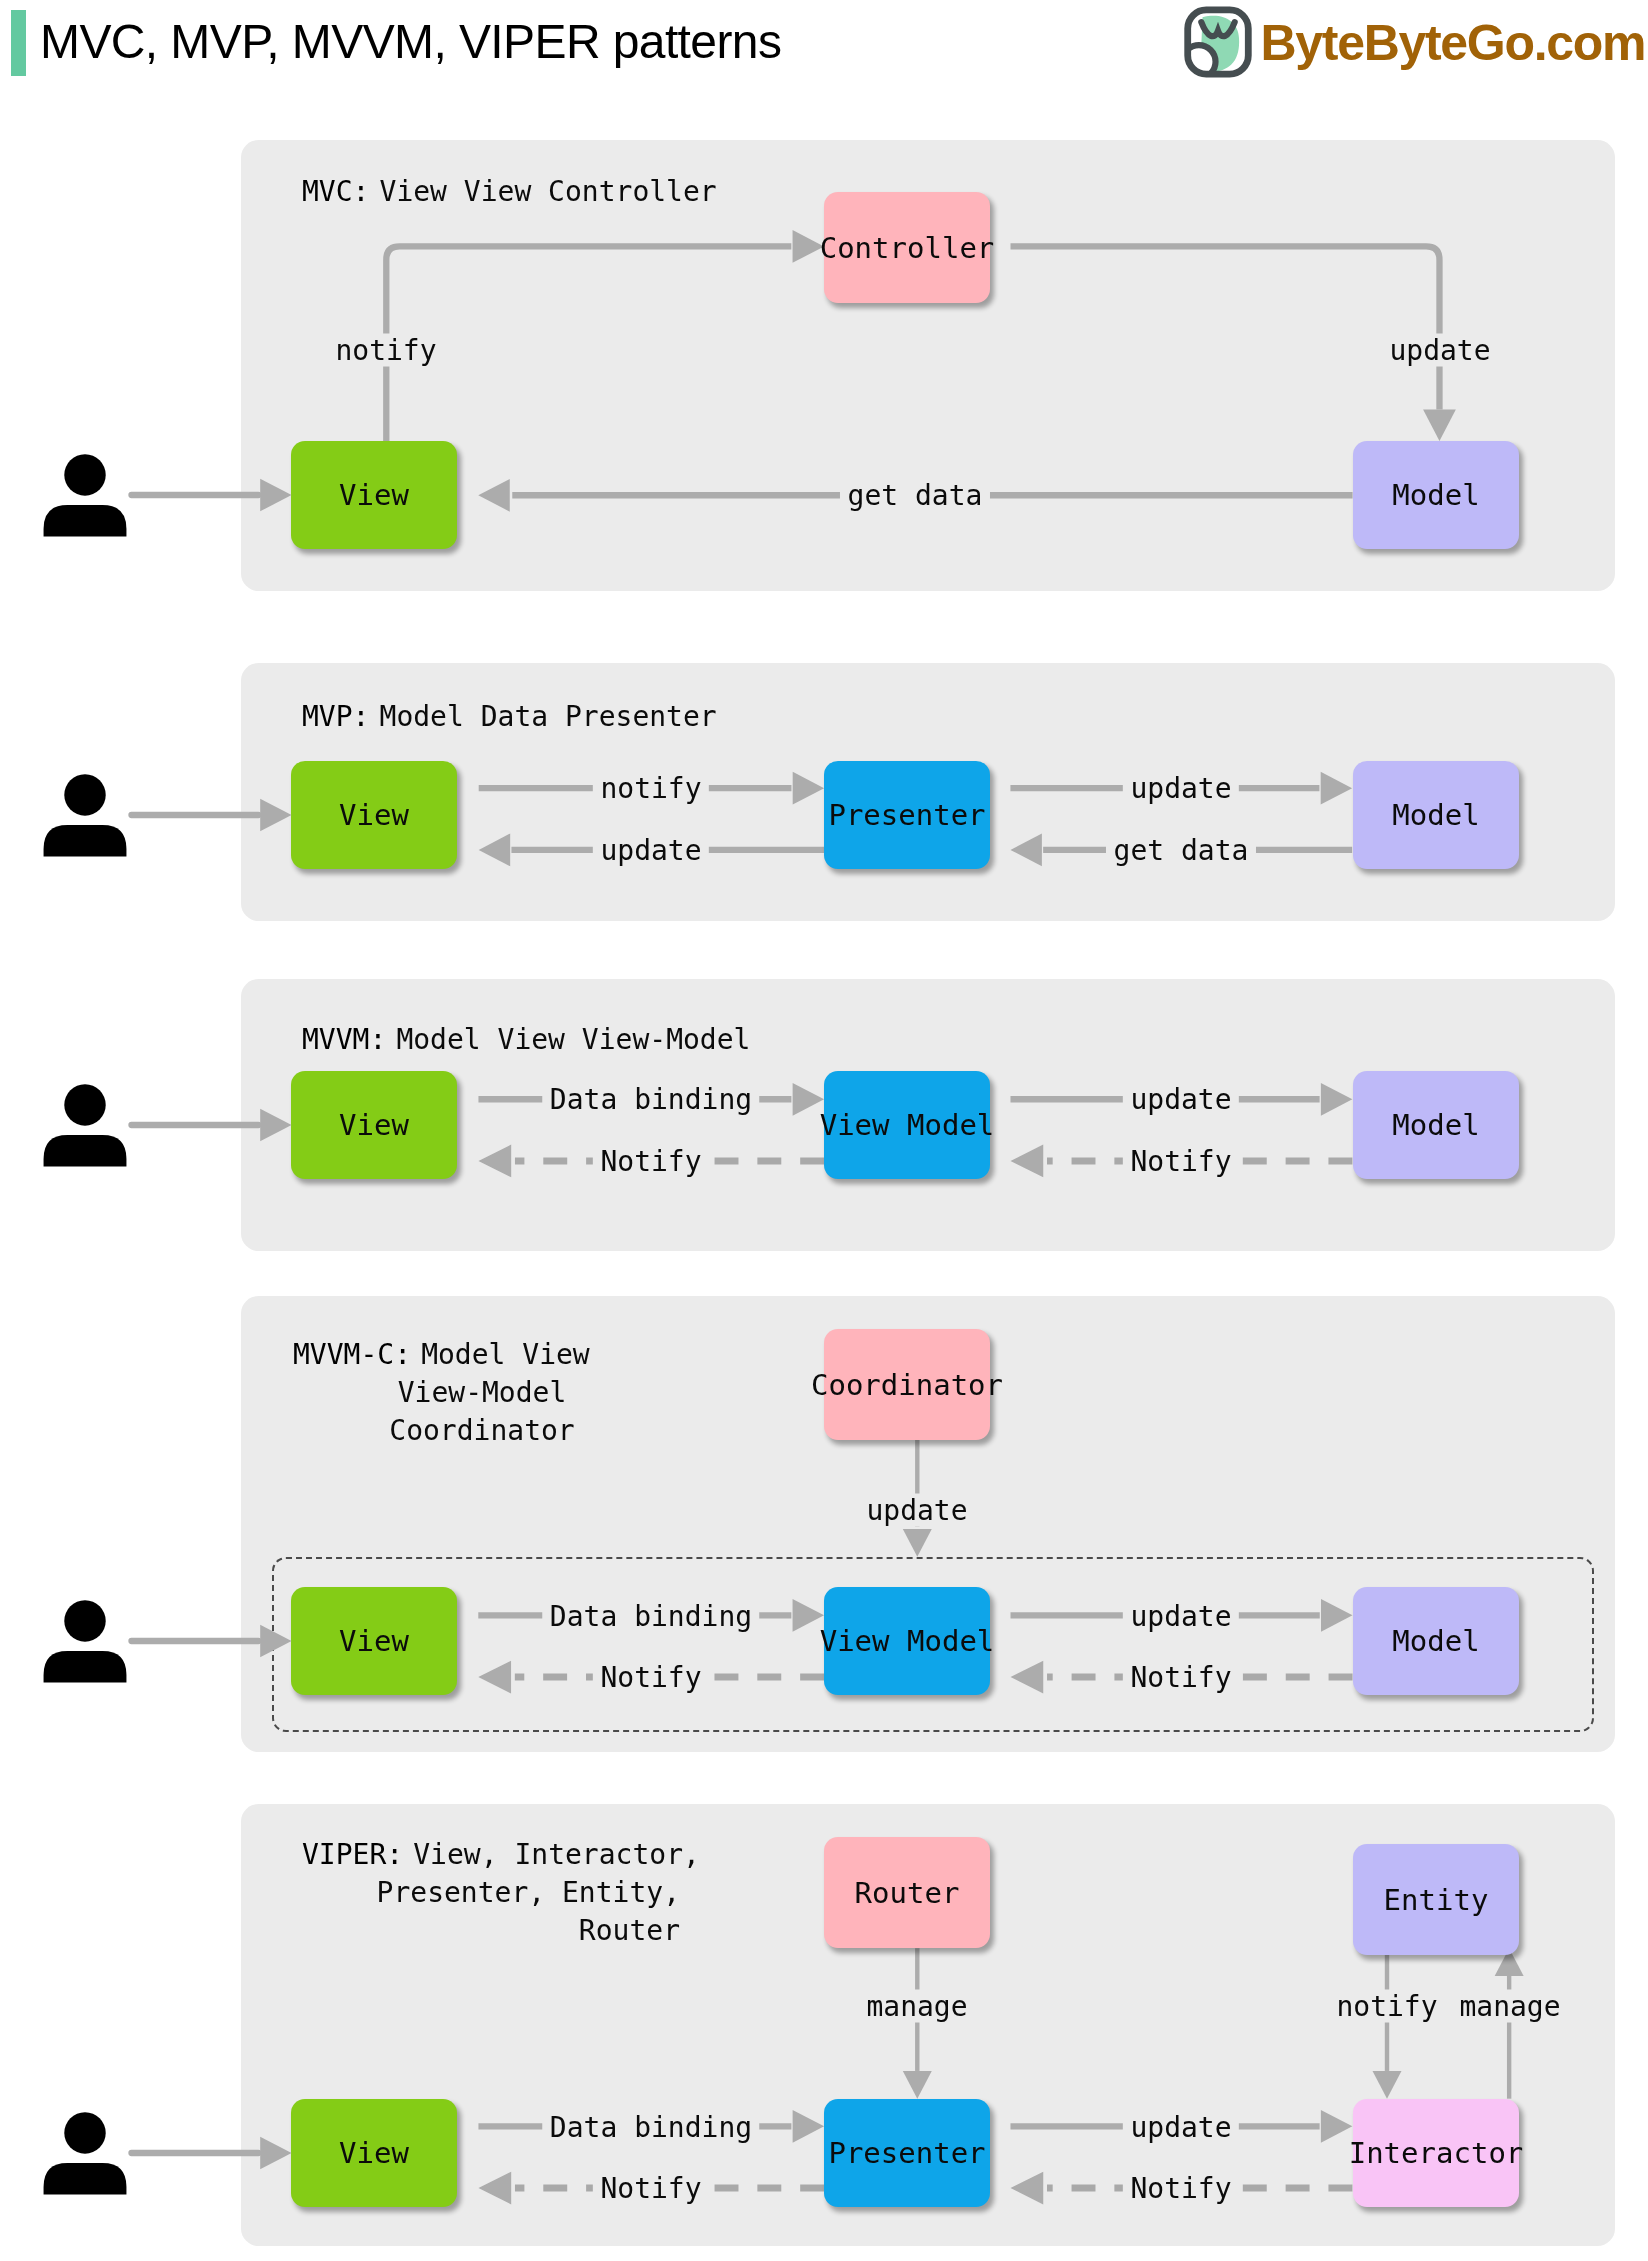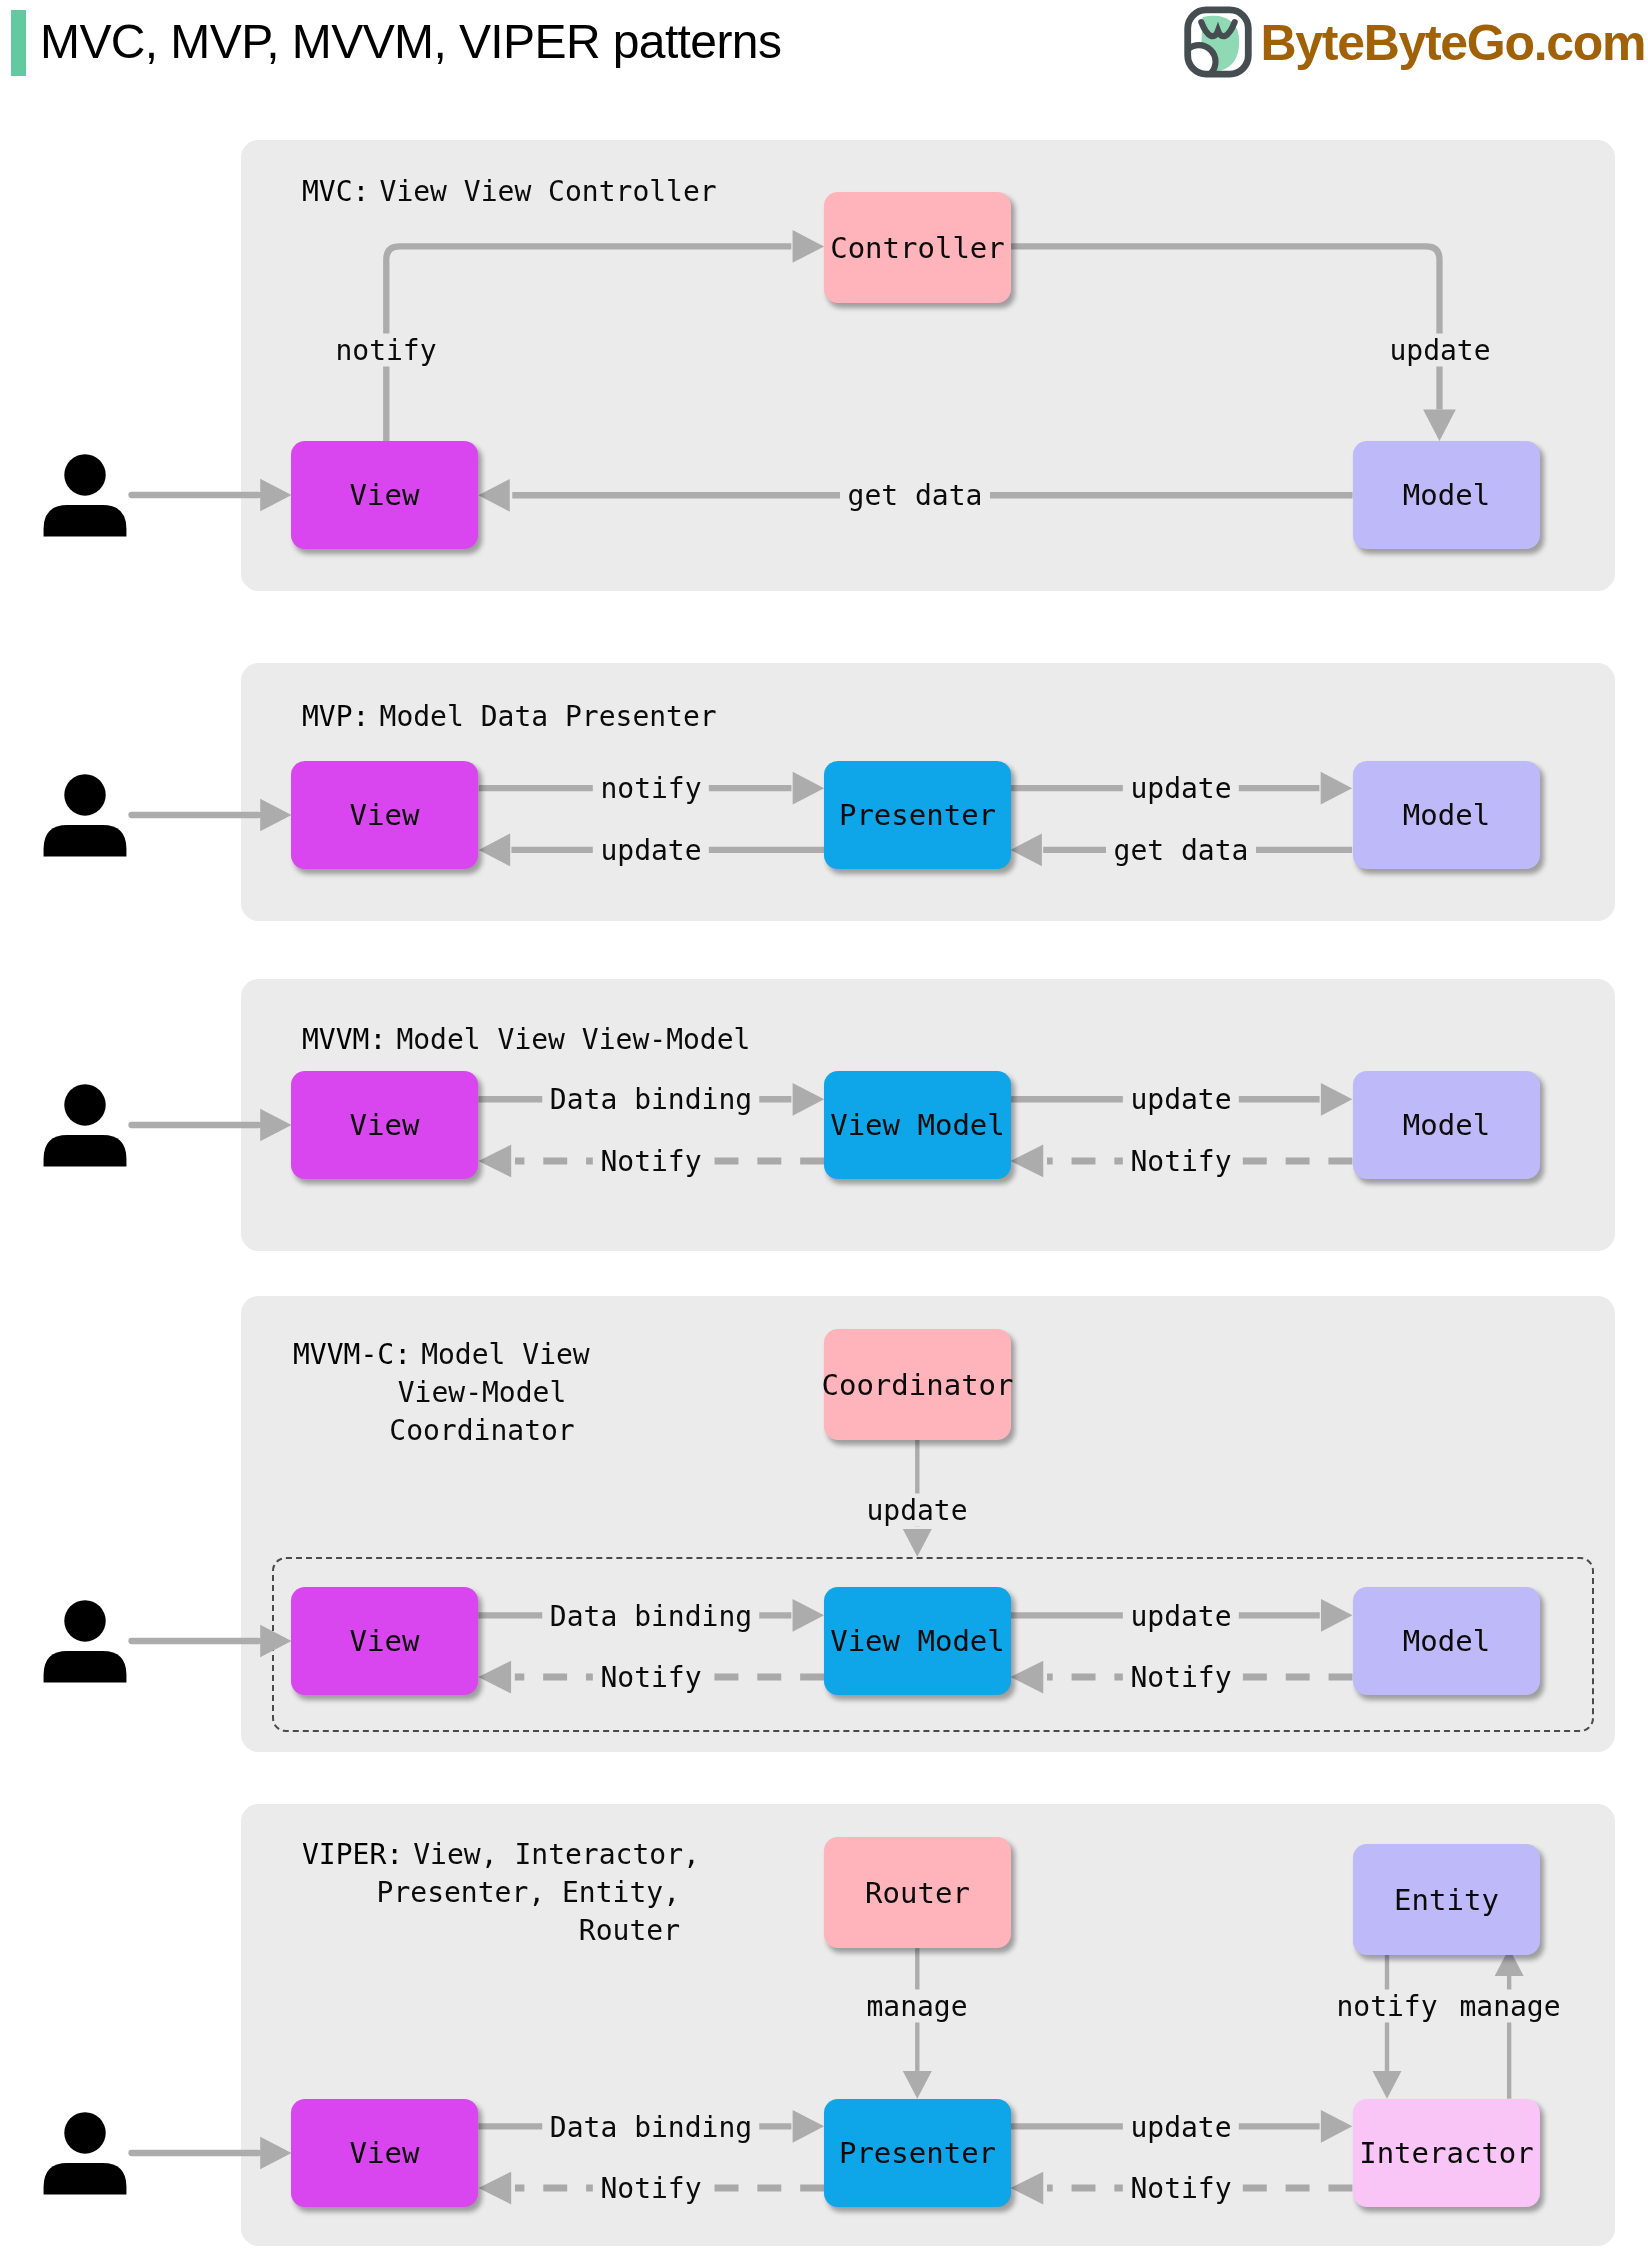--- a/index.html
+++ b/index.html
@@ -8,24 +8,24 @@
   
   .accent-bar{position:absolute;left:11.3px;top:10px;width:15px;height:66px;background:#63c9a0;}
   .page-title{position:absolute;left:40px;top:14px;font-family:"Liberation Sans",sans-serif;
               font-size:48px;font-weight:500;letter-spacing:-0.6px;color:#000;white-space:nowrap;}
   .brand{position:absolute;top:6.3px;right:3.8px;display:flex;align-items:center;gap:8.8px;}
   .brand-text{font-family:"Liberation Sans",sans-serif;font-size:50px;font-weight:700;
               letter-spacing:-1.3px;color:#a16207;white-space:nowrap;}
   
   .panel{position:absolute;left:241px;width:1374px;background:#ebebeb;border-radius:17.6px;}
   .arrows{position:absolute;left:0;top:0;}
-  .box{position:absolute;width:187px;display:flex;align-items:center;justify-content:center;
+  .box{position:absolute;width:166px;display:flex;align-items:center;justify-content:center;
        border-radius:14px;font-size:29px;font-weight:500;color:#0b0b0b;
        box-shadow:3.2px 4.4px 5.7px rgba(0,0,0,0.33);white-space:nowrap;}
-  .green{background:#d946ef}.pink{background:#ffb4bb}.purple{background:#beb9f8}
+  .green{background:#84cc16}.pink{background:#ffb4bb}.purple{background:#beb9f8}
   .yellow{background:#0ea5e9}.magenta{background:#f9c4f6}
   .seclabel{position:absolute;font-size:28px;font-weight:500;color:#0b0b0b;white-space:nowrap;line-height:38px;}
   .tag{color:#000000;margin-right:0.6ch;}
   .albl{position:absolute;transform:translate(-50%,-50%);background:#ebebeb;padding:0 7.6px;
         font-size:28px;font-weight:500;color:#0b0b0b;white-space:nowrap;z-index:3;}
   .dashed-group{position:absolute;border:2.5px dashed #4a4a4a;border-radius:14px;}
   .user{position:absolute;left:37px;width:258px;height:108px;z-index:5;}
   .l-left{text-align:left}.l-center{text-align:center}.l-right{text-align:right}
 </style>
 </head>

